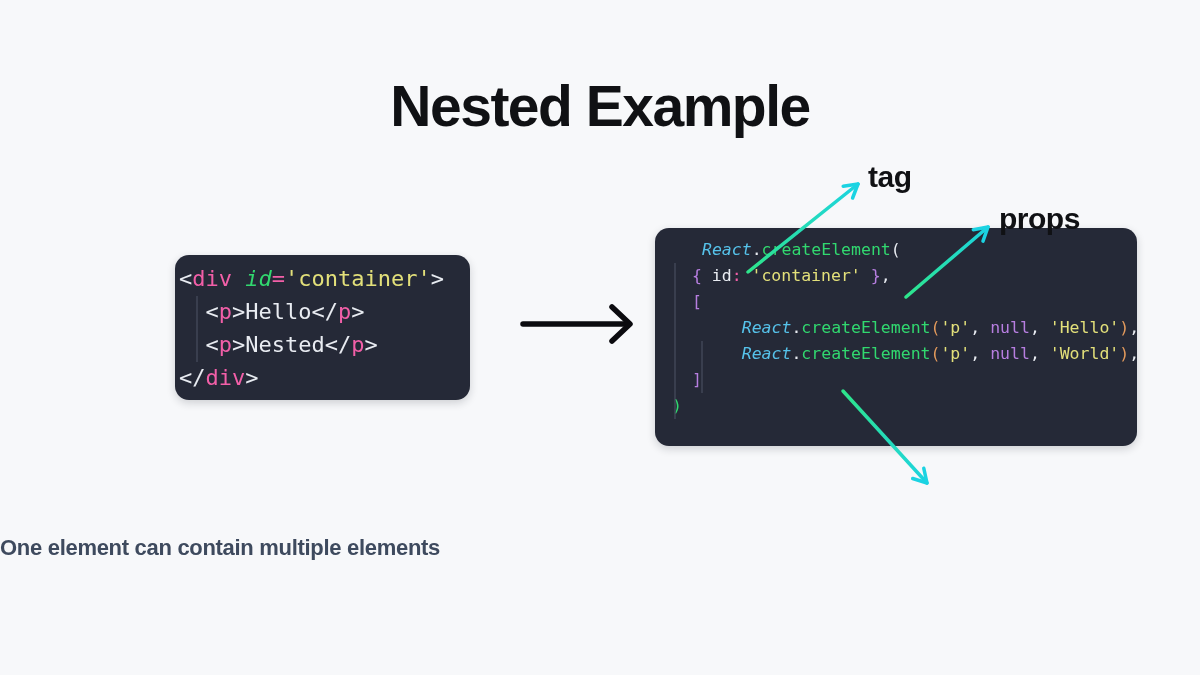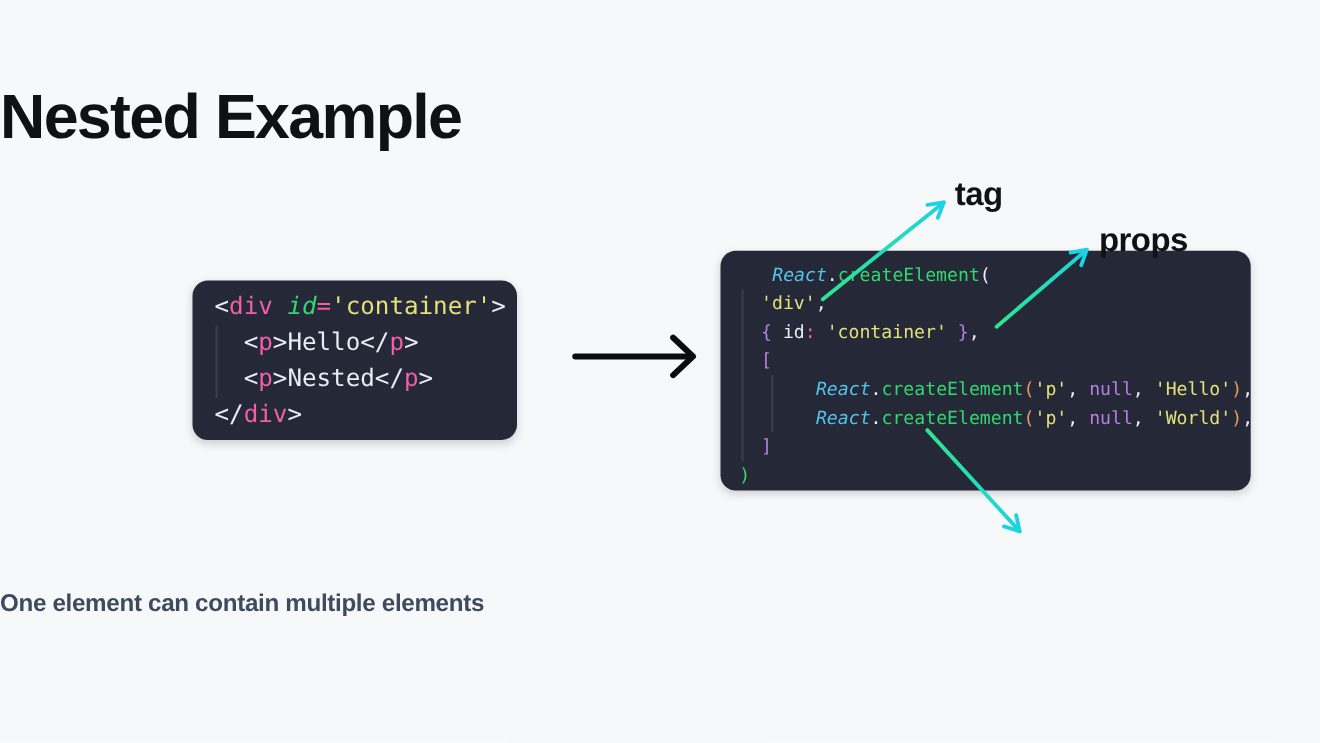--- a/index.html
+++ b/index.html
@@ -8,37 +8,38 @@
     position: relative;
     width: 1200px;
     height: 675px;
     background: var(--page_bg, #f7f8fa);
     overflow: hidden;
   }
   .title {
     position: absolute;
     top: 73px; left: 0;
     width: 100%;
+    text-align: center;
     font-size: 57px;
     font-weight: 700;
     letter-spacing: -1.5px;
     color: #101114;
   }
   .code-block {
     position: absolute;
     background: var(--code_bg, #252937);
     border-radius: 14px;
     box-shadow: 0 3px 8px rgba(20, 25, 40, 0.18);
     font-family: "DejaVu Sans Mono", monospace;
   }
   .code-line { white-space: pre; }
   .html-block {
     left: 175px; top: 255px;
     width: 295px; height: 145px;
-    padding: 7px 0 0 20px;
+    padding: 7px 0 0 4px;
     font-size: 22px; line-height: 33px;
   }
   .react-block {
     left: 655px; top: 228px;
     width: 482px; height: 218px;
     padding: 9px 0 0 17px;
     font-size: 16.5px; line-height: 26px;
   }
   .guide {
     position: absolute;
@@ -95,21 +96,20 @@
   <div class="code-line"><span class="tok-white">&lt;</span><span class="tok-pink">div</span><span class="tok-white"> </span><span class="tok-green tok-italic">id</span><span class="tok-pink">=</span><span class="tok-yellow">'container'</span><span class="tok-white">&gt;</span></div>
       <div class="code-line"><span class="tok-white">  </span><span class="tok-white">&lt;</span><span class="tok-pink">p</span><span class="tok-white">&gt;</span><span class="tok-white">Hello</span><span class="tok-white">&lt;/</span><span class="tok-pink">p</span><span class="tok-white">&gt;</span></div>
       <div class="code-line"><span class="tok-white">  </span><span class="tok-white">&lt;</span><span class="tok-pink">p</span><span class="tok-white">&gt;</span><span class="tok-white">Nested</span><span class="tok-white">&lt;/</span><span class="tok-pink">p</span><span class="tok-white">&gt;</span></div>
       <div class="code-line"><span class="tok-white">&lt;/</span><span class="tok-pink">div</span><span class="tok-white">&gt;</span></div>
     </div>
 
   <div class="code-block react-block">
     <div class="guide g-right-1"></div>
     <div class="guide g-right-2"></div>
   <div class="code-line"><span class="tok-cyan tok-italic">React</span><span class="tok-white">.</span><span class="tok-green">createElement</span><span class="tok-white">(</span></div>
-      <div class="code-line"><span class="tok-white">  </span><span class="tok-yellow">'div'</span><span class="tok-white">,</span></div>
       <div class="code-line"><span class="tok-white">  </span><span class="tok-purple">{</span><span class="tok-white"> id</span><span class="tok-pink">:</span><span class="tok-white"> </span><span class="tok-yellow">'container'</span><span class="tok-white"> </span><span class="tok-purple">}</span><span class="tok-white">,</span></div>
       <div class="code-line"><span class="tok-white">  </span><span class="tok-purple">[</span></div>
       <div class="code-line"><span class="tok-white">    </span><span class="tok-cyan tok-italic">React</span><span class="tok-white">.</span><span class="tok-green">createElement</span><span class="tok-orange">(</span><span class="tok-yellow">'p'</span><span class="tok-white">, </span><span class="tok-purple">null</span><span class="tok-white">, </span><span class="tok-yellow">'Hello'</span><span class="tok-orange">)</span><span class="tok-white">,</span></div>
       <div class="code-line"><span class="tok-white">    </span><span class="tok-cyan tok-italic">React</span><span class="tok-white">.</span><span class="tok-green">createElement</span><span class="tok-orange">(</span><span class="tok-yellow">'p'</span><span class="tok-white">, </span><span class="tok-purple">null</span><span class="tok-white">, </span><span class="tok-yellow">'World'</span><span class="tok-orange">)</span><span class="tok-white">,</span></div>
       <div class="code-line"><span class="tok-white">  </span><span class="tok-purple">]</span></div>
       <div class="code-line"><span class="tok-green">)</span></div>
     </div>
 
   <svg class="overlay" width="1200" height="675" viewBox="0 0 1200 675">
     <defs>

